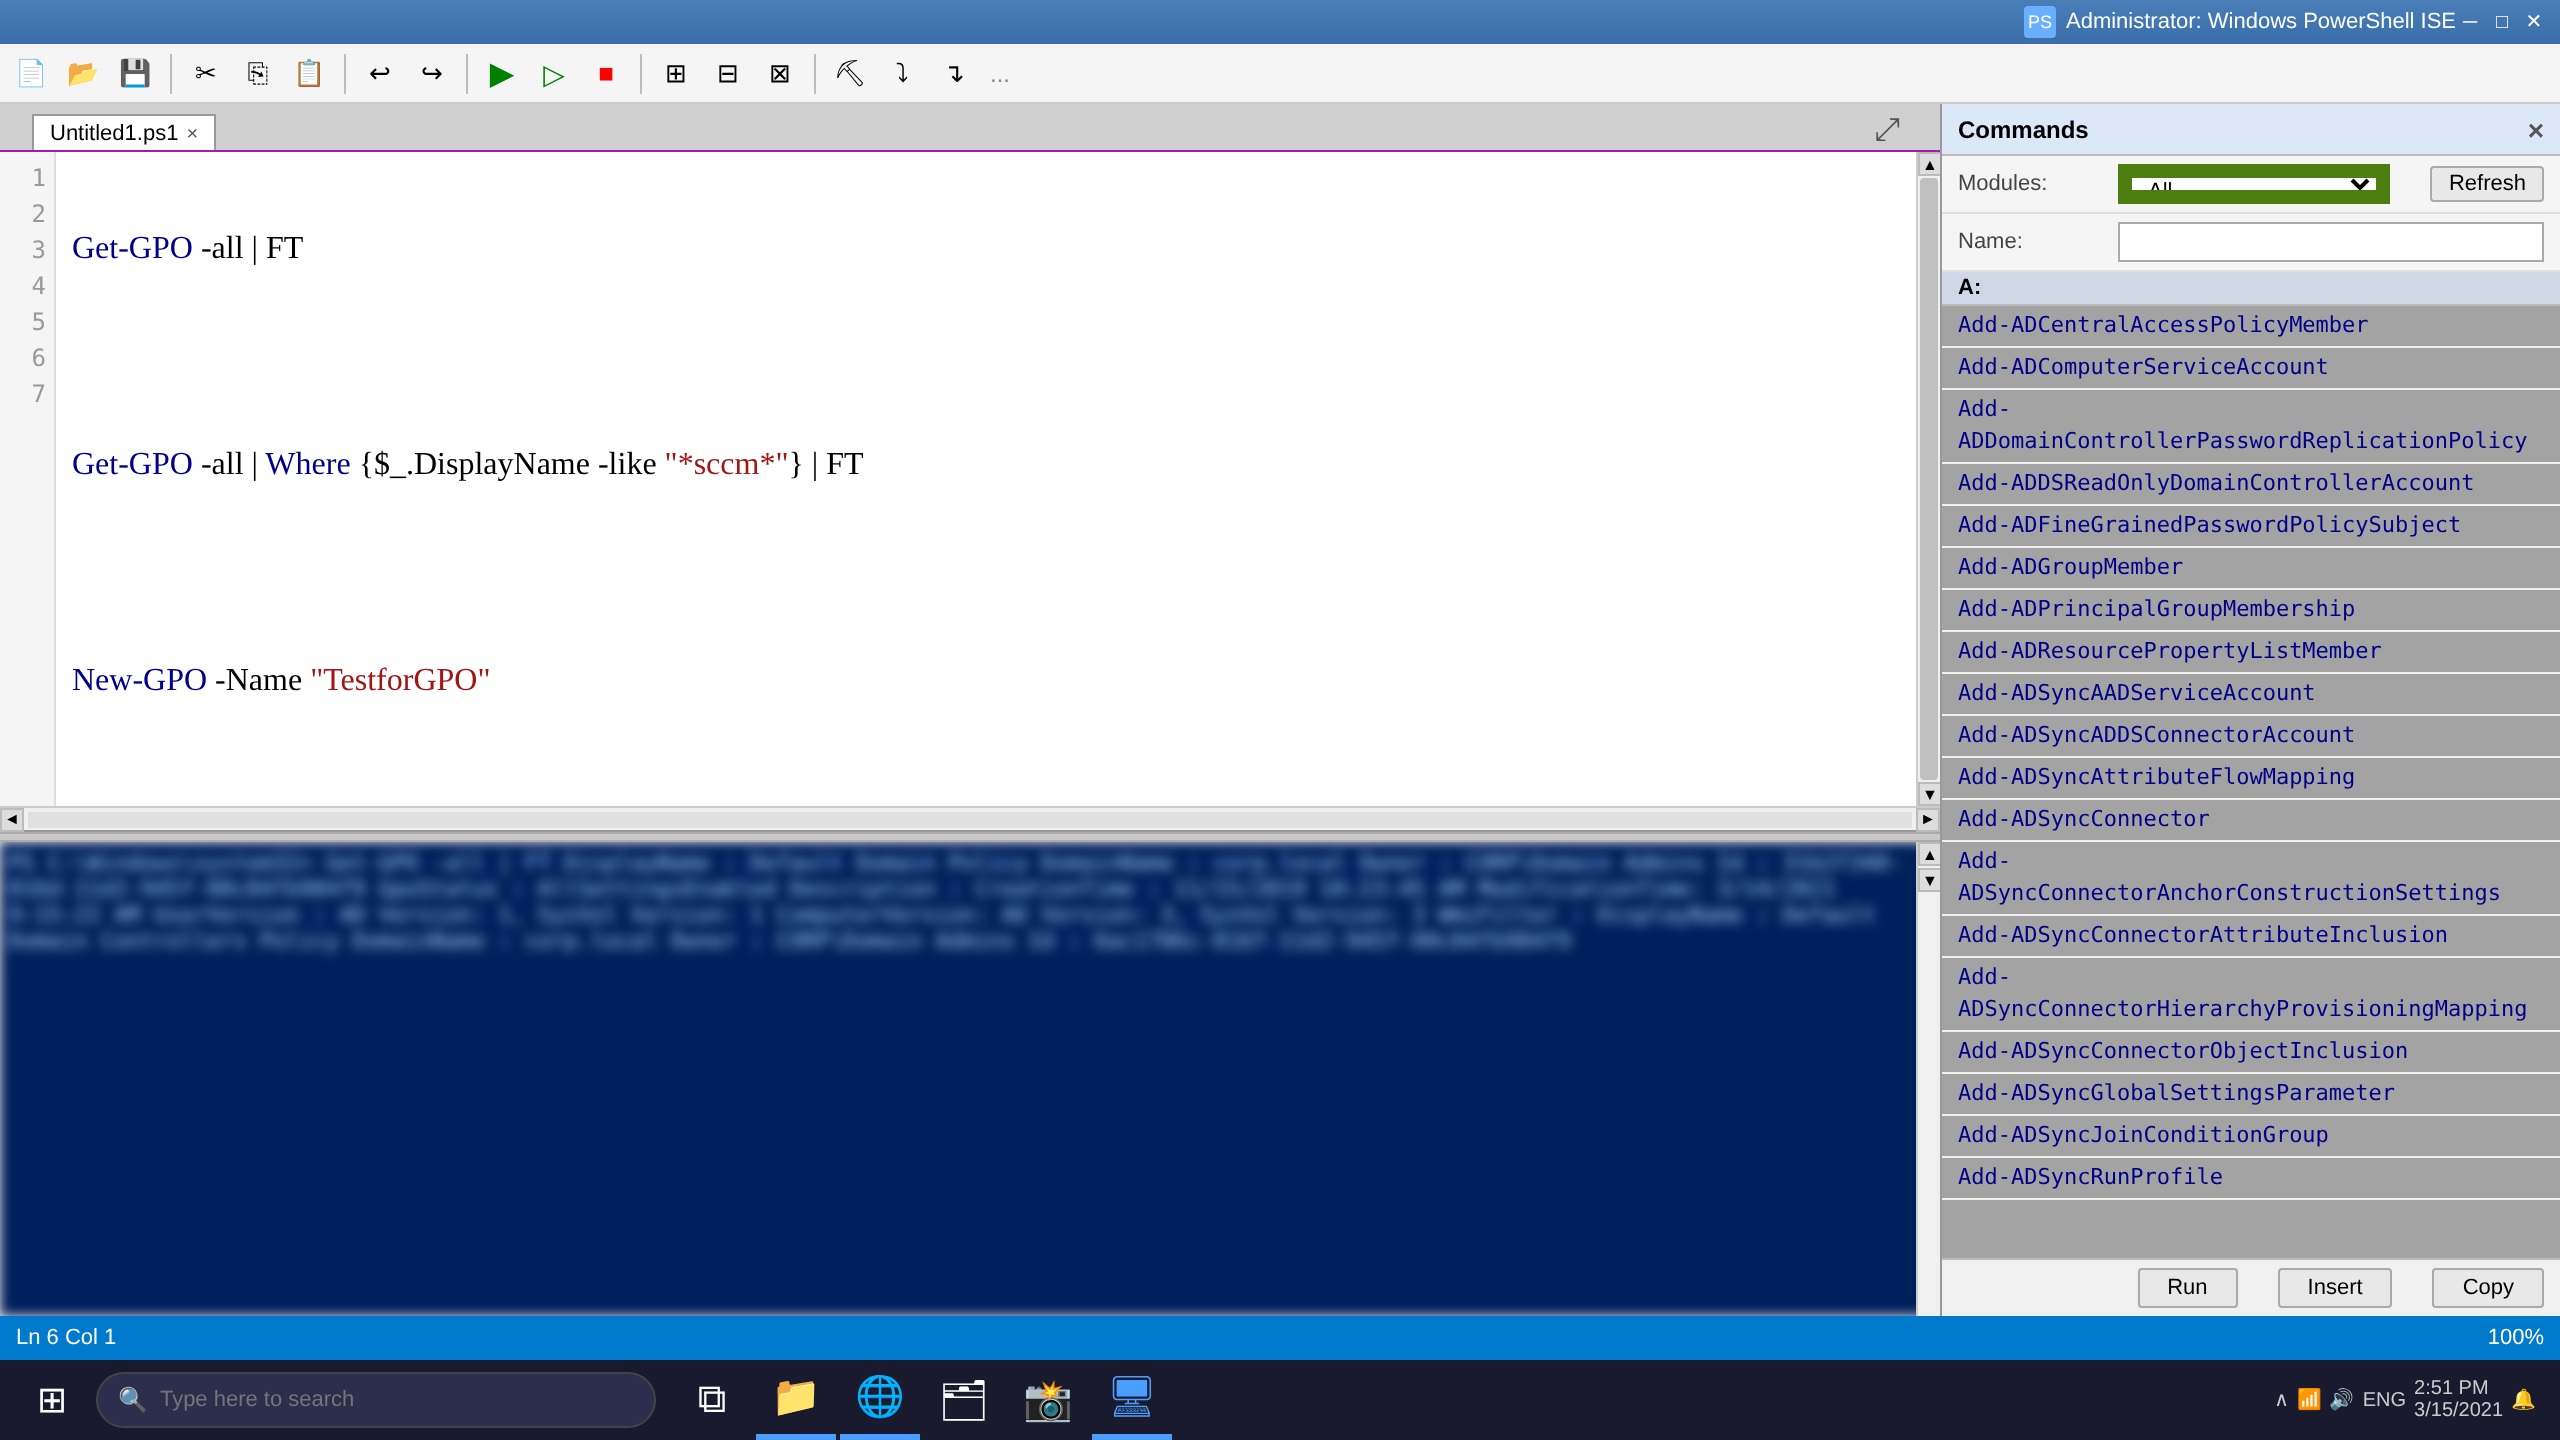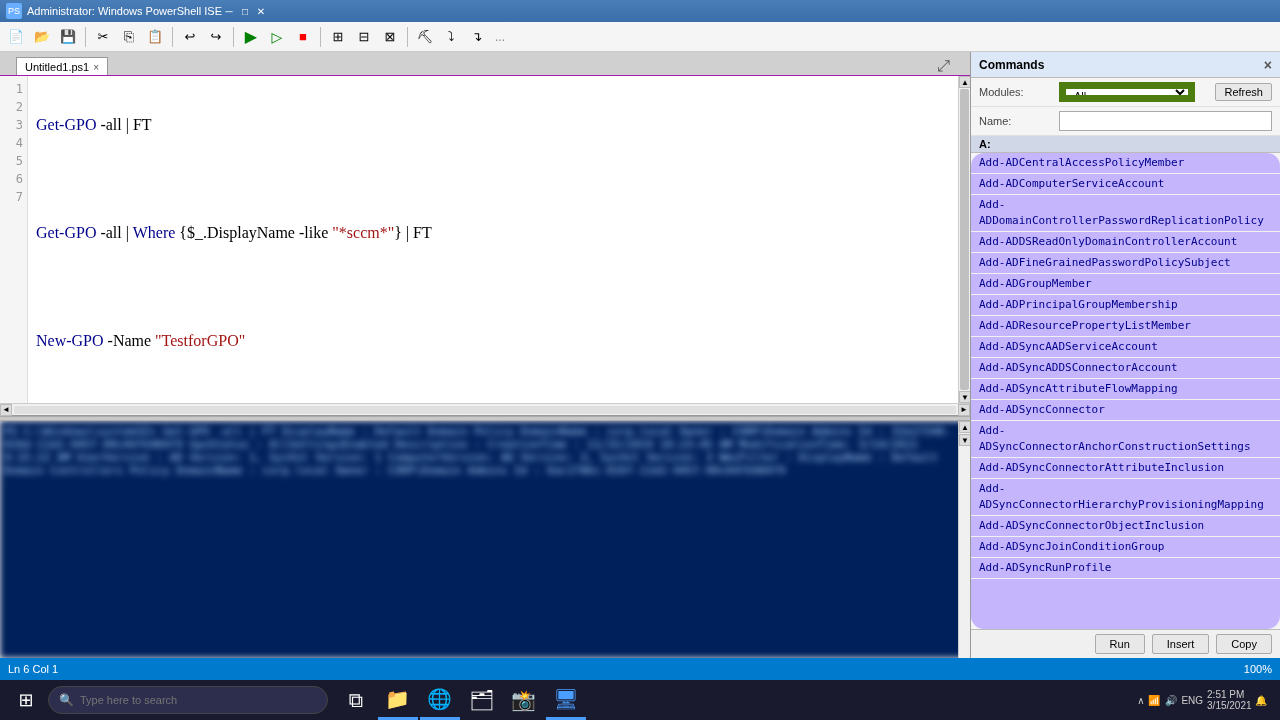--- a/index.html
+++ b/index.html
@@ -4,21 +4,21 @@
   <style>
     * { margin: 0; padding: 0; box-sizing: border-box; }
     body { font-family: 'Segoe UI', Tahoma, sans-serif; font-size: 12px; background: #f0f0f0; width: 1280px; height: 720px; overflow: hidden; }
 
     
     #title-bar {
       background: linear-gradient(to bottom, #4a7eb8, #3a6ea8);
       height: 22px;
       display: flex;
       align-items: center;
-      justify-content: flex-start;
+      justify-content: flex-end;
       padding: 0 6px;
       color: white;
       font-size: 11px;
     }
     #title-bar .title-left { display: flex; align-items: center; gap: 5px; }
     #title-bar .title-icon { width: 16px; height: 16px; background: #6aafff; border-radius: 2px; font-size: 9px; display: flex; align-items: center; justify-content: center; }
     #title-controls { display: flex; gap: 2px; }
     #title-controls span {
       width: 14px; height: 14px; display: flex; align-items: center; justify-content: center;
       font-size: 10px; cursor: pointer; color: white;
@@ -200,38 +200,37 @@
     #commands-list-header {
       background: #d0d8e8;
       padding: 2px 8px;
       font-size: 11px;
       font-weight: bold;
       border-bottom: 1px solid #bbb;
     }
     #commands-list {
       flex: 1;
       overflow-y: scroll;
-      background: #c4b5fd;
-      border-radius: 13px;
+      background: #a3a3a3;
     }
     .cmd-item {
       padding: 2px 8px;
       font-size: 11px;
       font-family: Consolas, monospace;
       color: #00008b;
       cursor: pointer;
       border-bottom: 1px solid #f0f0f0;
       line-height: 16px;
     }
 
     
     #commands-footer {
       display: flex;
       padding: 4px 8px;
-      gap: 7px;
+      gap: 20px;
       border-top: 1px solid #bbb;
       background: #f0f0f0;
       justify-content: flex-end;
     }
     .footer-btn {
       padding: 3px 14px;
       font-size: 11px;
       background: #e8e8e8;
       border: 1px solid #aaa;
       cursor: pointer;
@@ -478,20 +477,21 @@
             <div class="cmd-item">Add-ADPrincipalGroupMembership</div>
             <div class="cmd-item">Add-ADResourcePropertyListMember</div>
             <div class="cmd-item">Add-ADSyncAADServiceAccount</div>
             <div class="cmd-item">Add-ADSyncADDSConnectorAccount</div>
             <div class="cmd-item">Add-ADSyncAttributeFlowMapping</div>
             <div class="cmd-item">Add-ADSyncConnector</div>
             <div class="cmd-item">Add-ADSyncConnectorAnchorConstructionSettings</div>
             <div class="cmd-item">Add-ADSyncConnectorAttributeInclusion</div>
             <div class="cmd-item">Add-ADSyncConnectorHierarchyProvisioningMapping</div>
             <div class="cmd-item">Add-ADSyncConnectorObjectInclusion</div>
+            <div class="cmd-item">Add-ADSyncGlobalSettingsParameter</div>
             <div class="cmd-item">Add-ADSyncJoinConditionGroup</div>
             <div class="cmd-item">Add-ADSyncRunProfile</div>
           </div>
       </div>
 
       <div id="commands-footer">
         <button class="footer-btn">Run</button>
         <button class="footer-btn">Insert</button>
         <button class="footer-btn">Copy</button>
       </div>

